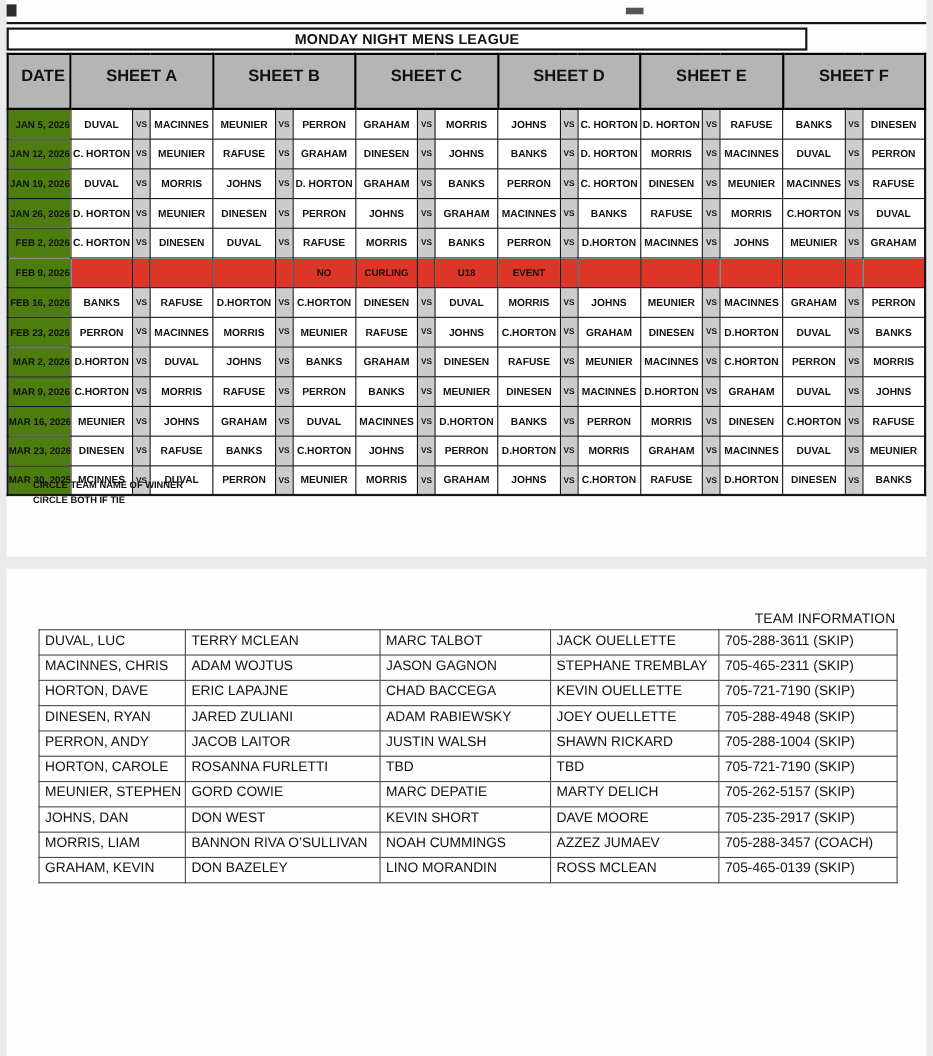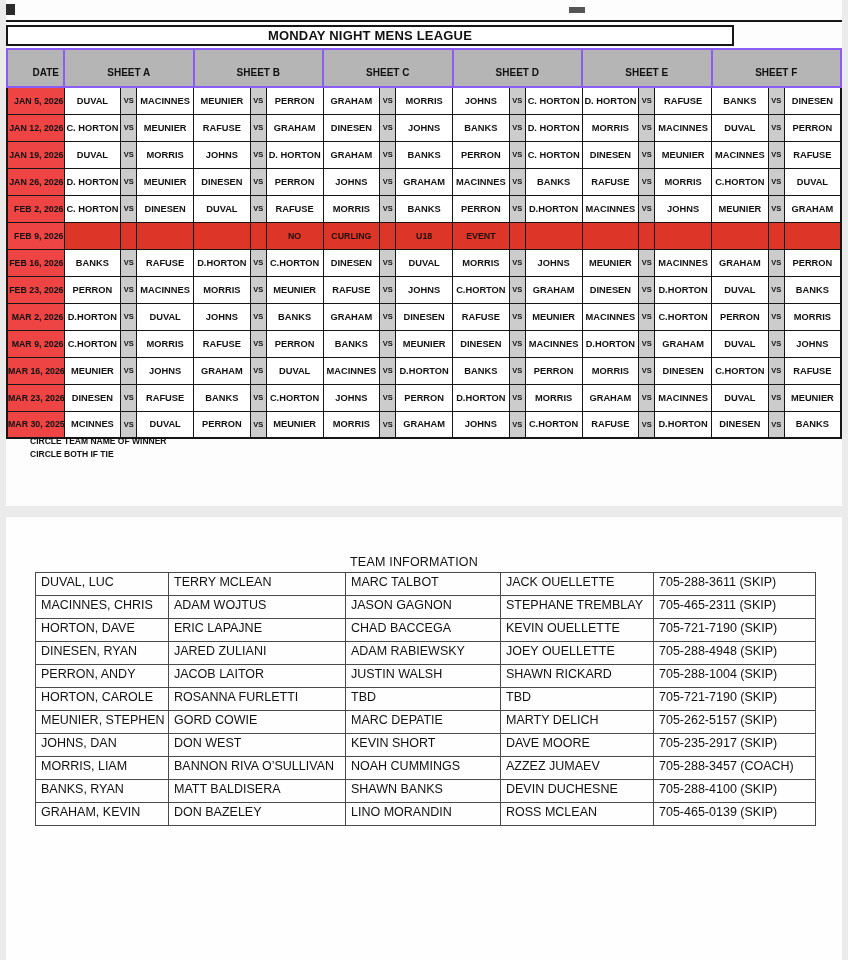--- a/index.html
+++ b/index.html
@@ -28,46 +28,46 @@
   table.sched {
     border-collapse:collapse; table-layout:fixed; width:836px;
     border:2px solid #161616;
   }
   table.sched th, table.sched td {
     overflow:hidden; white-space:nowrap; padding:0;
     border:1px solid #161616;
   }
   table.sched thead th {
     background:var(--header-gray,#b5b5b5);
-    border:2px solid #8b5cf6;
-    height:28px; font-size:10px; font-weight:bold;
-    vertical-align:bottom; padding-bottom:8px;
+    border:2px solid #000000;
+    height:28px; font-size:15px; font-weight:bold;
+    vertical-align:bottom; padding-bottom:20px;
   }
   table.sched thead th.date-h { text-align:right; padding-right:4px; }
   table.sched tbody tr { height:27px; }
   td.date {
     text-align:right; padding-right:3px; font-weight:bold; font-size:8.8px;
     border-left:2px solid #161616; border-right:2px solid #161616;
-    background:#ef4444;
+    background:#4d7c0f;
   }
   td.team { text-align:center; font-weight:bold; font-size:9.3px; background:#fff; }
   td.t2 { border-right:2px solid #161616; }
   td.vs {
     text-align:center; font-weight:bold; font-size:7.5px;
     background:var(--vs-gray,#cccccc);
   }
   tr.event td:not(.date) { background:var(--event-red,#dd3527); color:#1d0f0c; font-size:8.8px; }
   .notes { position:absolute; left:30px; top:435px; font-size:8.5px; font-weight:bold; line-height:13px; }
   .panel-bottom {
     position:absolute; left:6px; top:517px; width:836px; height:443px;
     background:#fefefe;
   }
   .team-title {
-    position:absolute; left:18px; top:38px; width:780px;
-    text-align:center; font-size:12.5px; letter-spacing:.2px;
+    position:absolute; left:28px; top:38px; width:780px;
+    text-align:right; font-size:12.5px; letter-spacing:.2px;
   }
   table.team {
     position:absolute; left:29px; top:55px;
     border-collapse:collapse; table-layout:fixed; width:780px;
     border:1px solid #4a4a4a;
   }
   table.team td {
     border:1px solid #4a4a4a; height:18px; font-size:12.5px;
     padding:0 0 4px 5px; white-space:nowrap; overflow:hidden;margin-top:20px;
   }
@@ -469,27 +469,20 @@
           <td>705-235-2917 (SKIP)</td>
         </tr>
         <tr>
           <td>MORRIS, LIAM</td>
           <td>BANNON RIVA O’SULLIVAN</td>
           <td>NOAH CUMMINGS</td>
           <td>AZZEZ JUMAEV</td>
           <td>705-288-3457 (COACH)</td>
         </tr>
         <tr>
-          <td>BANKS, RYAN</td>
-          <td>MATT BALDISERA</td>
-          <td>SHAWN BANKS</td>
-          <td>DEVIN DUCHESNE</td>
-          <td>705-288-4100 (SKIP)</td>
-        </tr>
-        <tr>
           <td>GRAHAM, KEVIN</td>
           <td>DON BAZELEY</td>
           <td>LINO MORANDIN</td>
           <td>ROSS MCLEAN</td>
           <td>705-465-0139 (SKIP)</td>
         </tr>
       </tbody>
   </table>
 </div>
 

